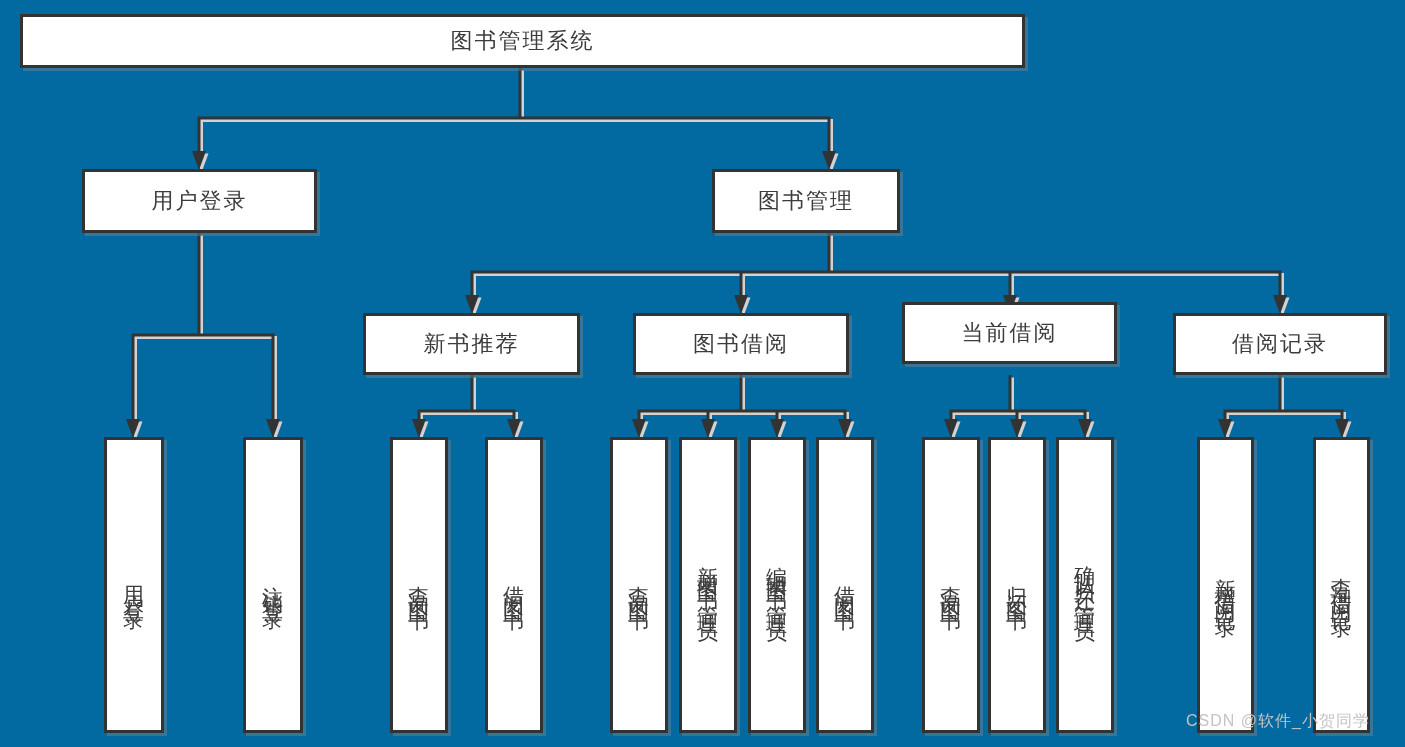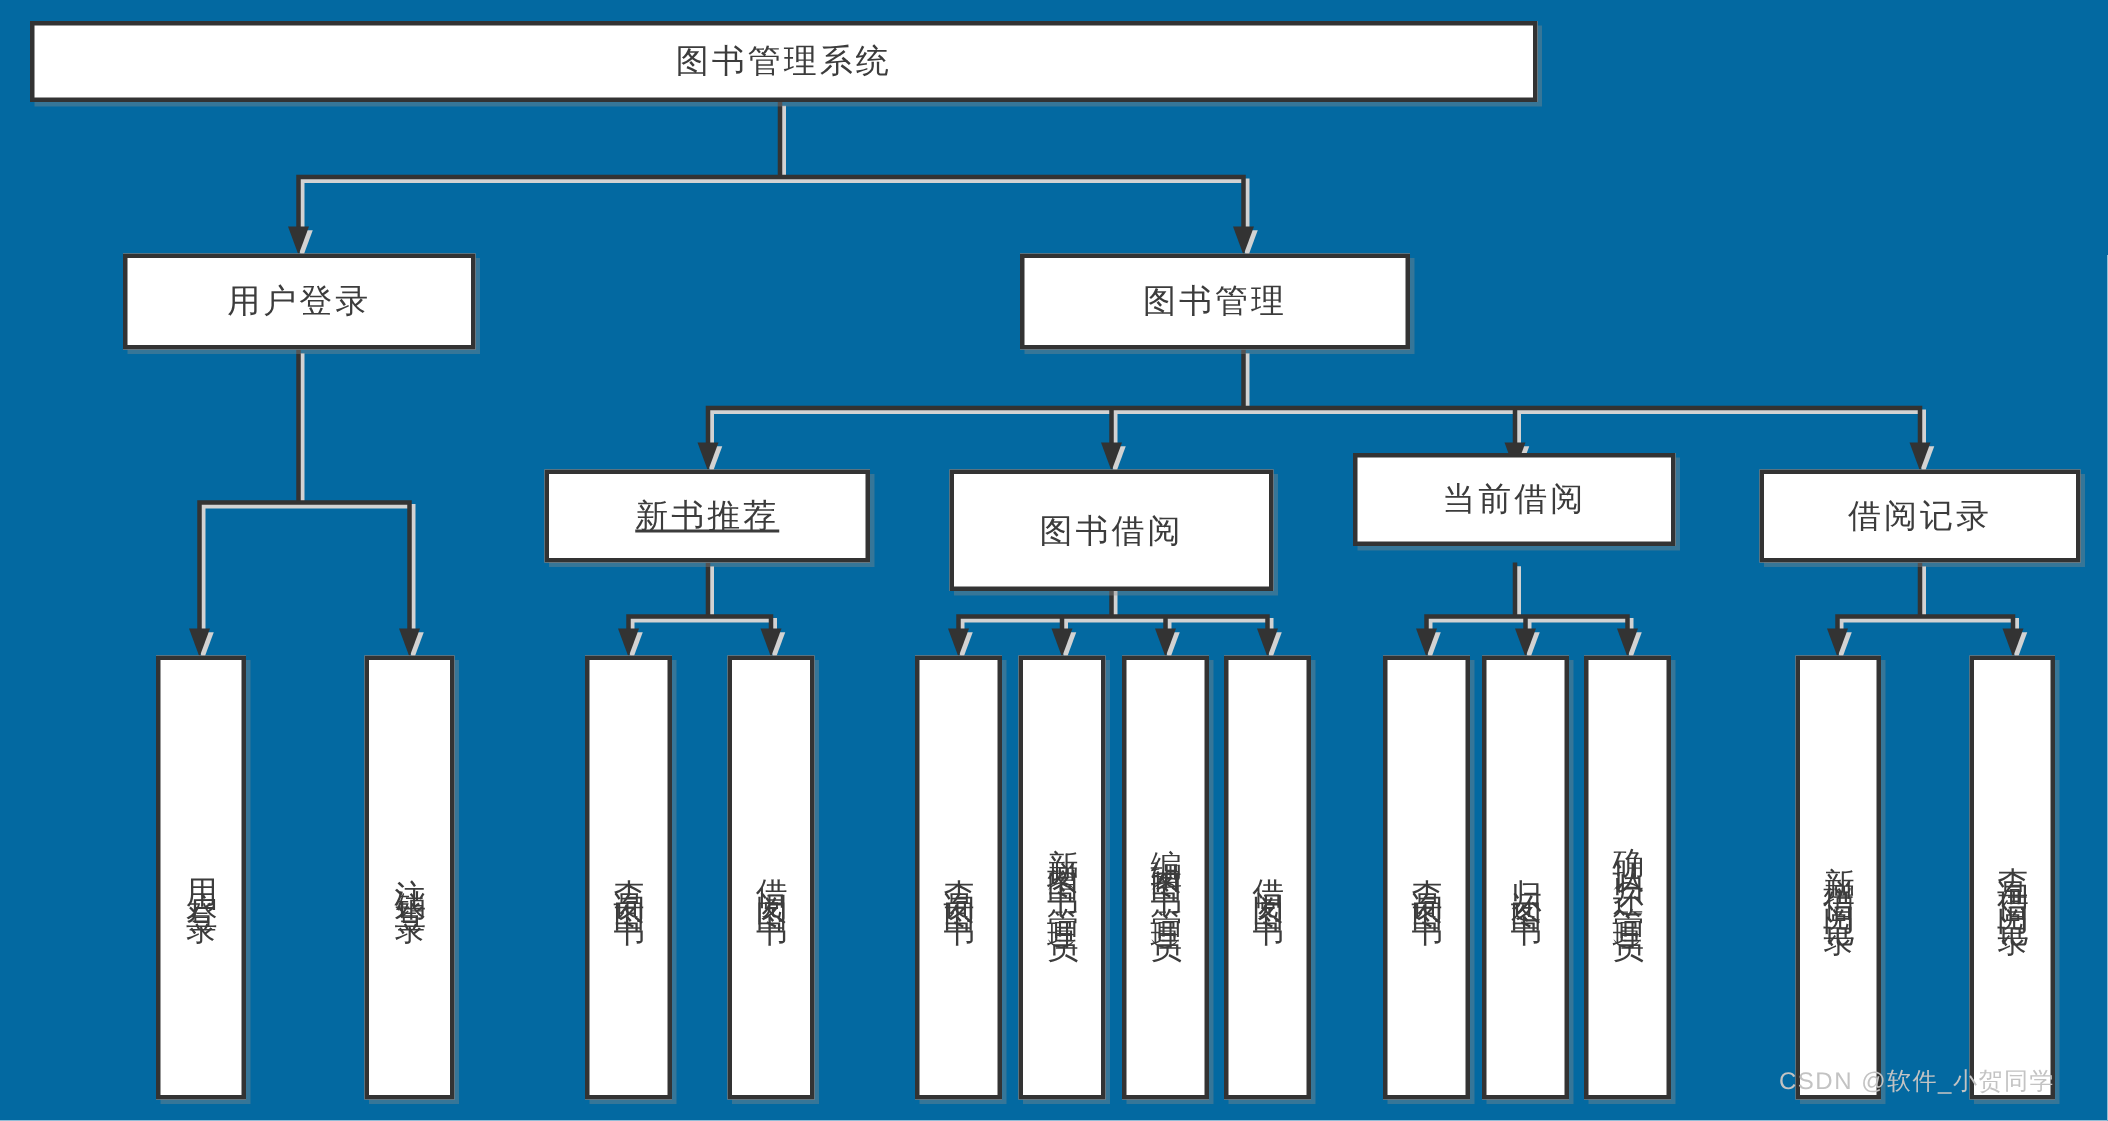--- a/index.html
+++ b/index.html
@@ -72,28 +72,28 @@
     <use href="#conns" style="color:#333333"></use>
   </svg>
 
   <div class="box" style="left:20px; top:14px; width:1005px; height:54px;">
     <span class="h-label">图书管理系统</span>
   </div>
 
   <div class="box" style="left:82px; top:169px; width:235px; height:64px;">
     <span class="h-label">用户登录</span>
   </div>
-  <div class="box" style="left:680px; top:169px; width:260px; height:64px;">
+  <div class="box" style="left:712px; top:169px; width:188px; height:64px;">
     <span class="h-label">图书管理</span>
   </div>
 
-  <div class="box" style="left:363px; top:313px; width:217px; height:62px;text-decoration:underline;">
+  <div class="box" style="left:363px; top:313px; width:217px; height:62px;">
     <span class="h-label">新书推荐</span>
   </div>
-  <div class="box" style="left:633px; top:313px; width:216px; height:81px;text-align:center;">
+  <div class="box" style="left:633px; top:313px; width:216px; height:62px;text-align:center;">
     <span class="h-label">图书借阅</span>
   </div>
   <div class="box" style="left:902px; top:302px; width:215px; height:62px;">
     <span class="h-label">当前借阅</span>
   </div>
   <div class="box" style="left:1173px; top:313px; width:214px; height:62px;">
     <span class="h-label">借阅记录</span>
   </div>
 
   <div class="box" style="left:104px; top:437px; width:60px; height:296px;">

